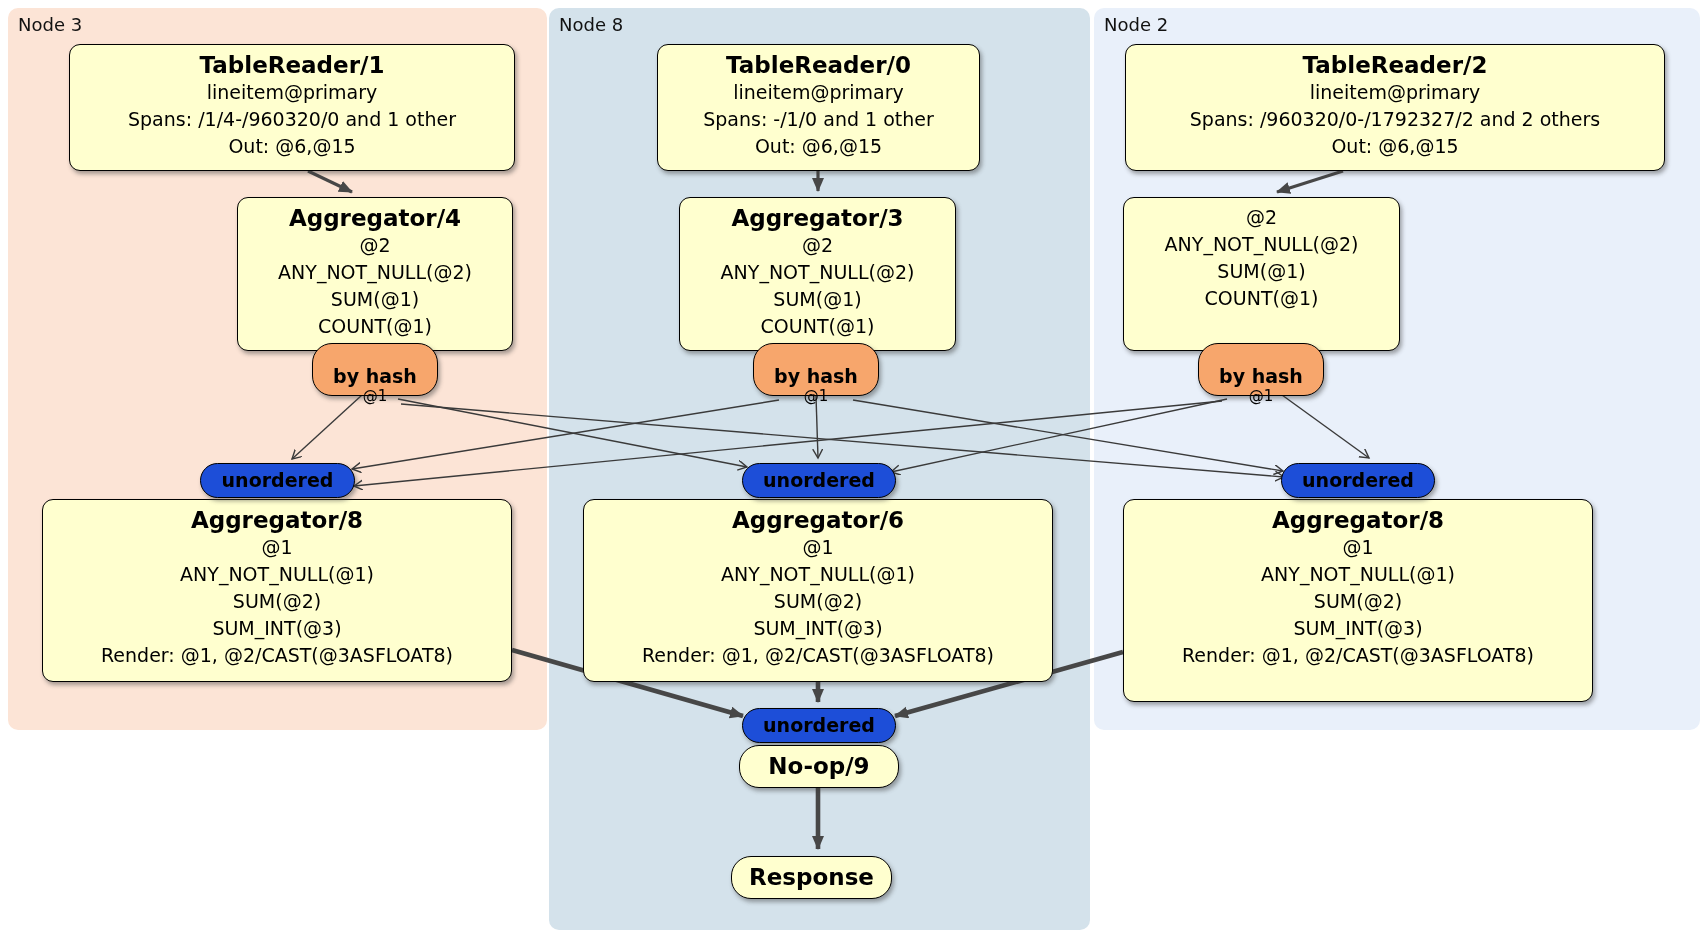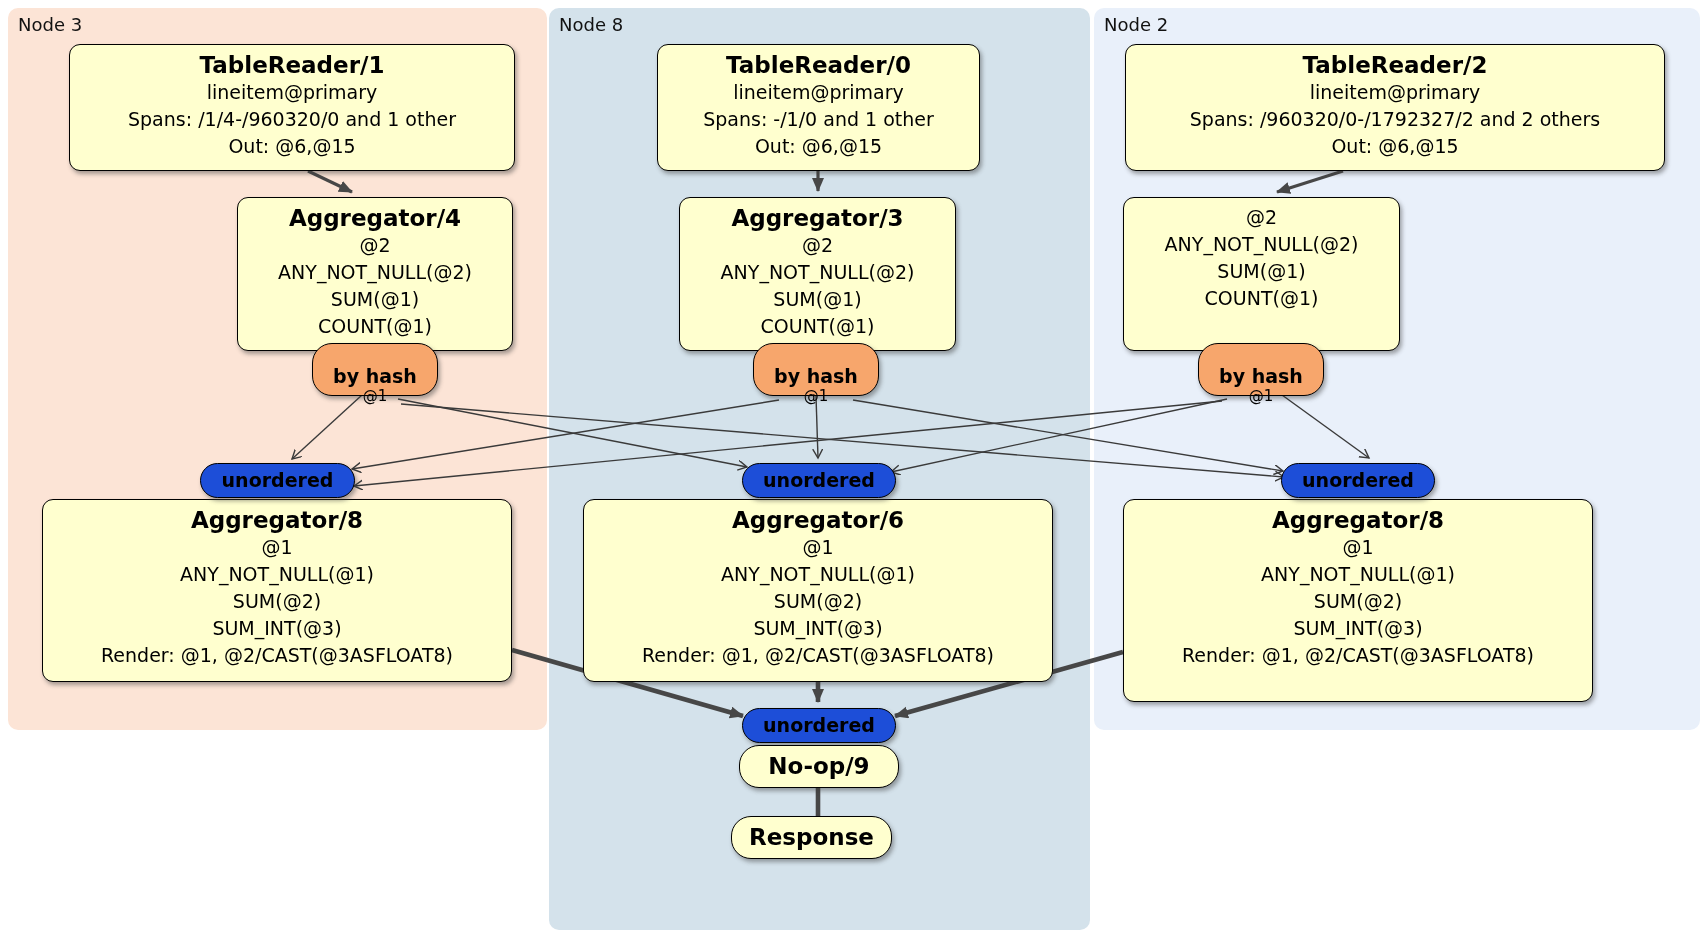--- a/index.html
+++ b/index.html
@@ -178,17 +178,17 @@
   </div>
 
   <div class="oval unordered" style="left:742px;top:708px;width:154px;height:35px">
     <div class="unordered-label">unordered</div>
   </div>
 
   <div class="termbox" style="left:739px;top:745px;width:160px;height:43px">
     <div class="ptitle">No-op/9</div>
   </div>
 
-  <div class="termbox" style="left:731px;top:816px;width:161px;height:43px">
+  <div class="termbox" style="left:731px;top:856px;width:161px;height:43px">
     <div class="ptitle">Response</div>
   </div>
 
 </div>
 
 </body></html>

